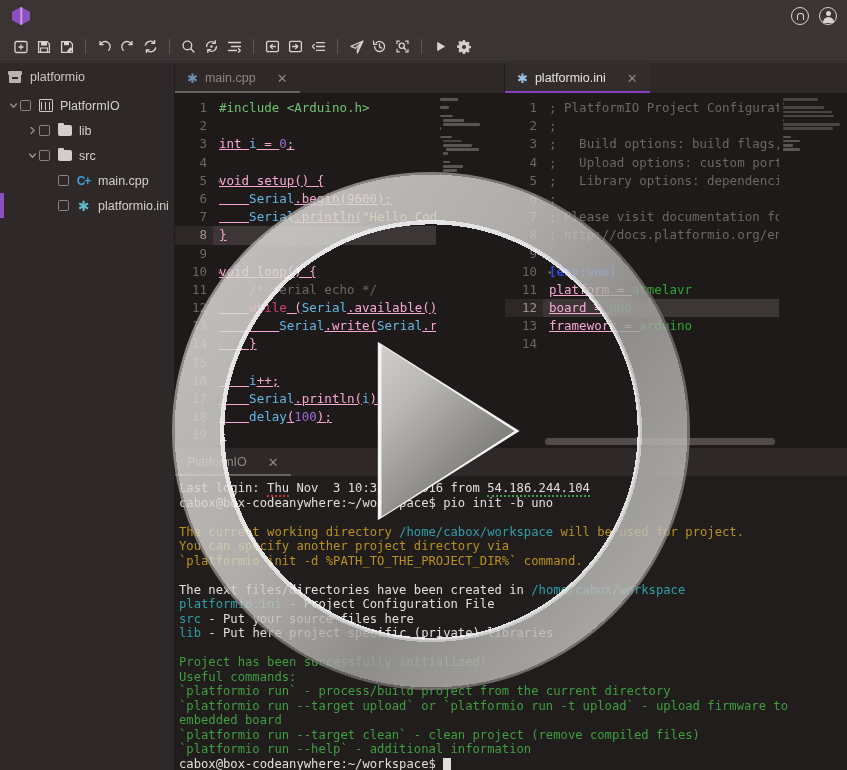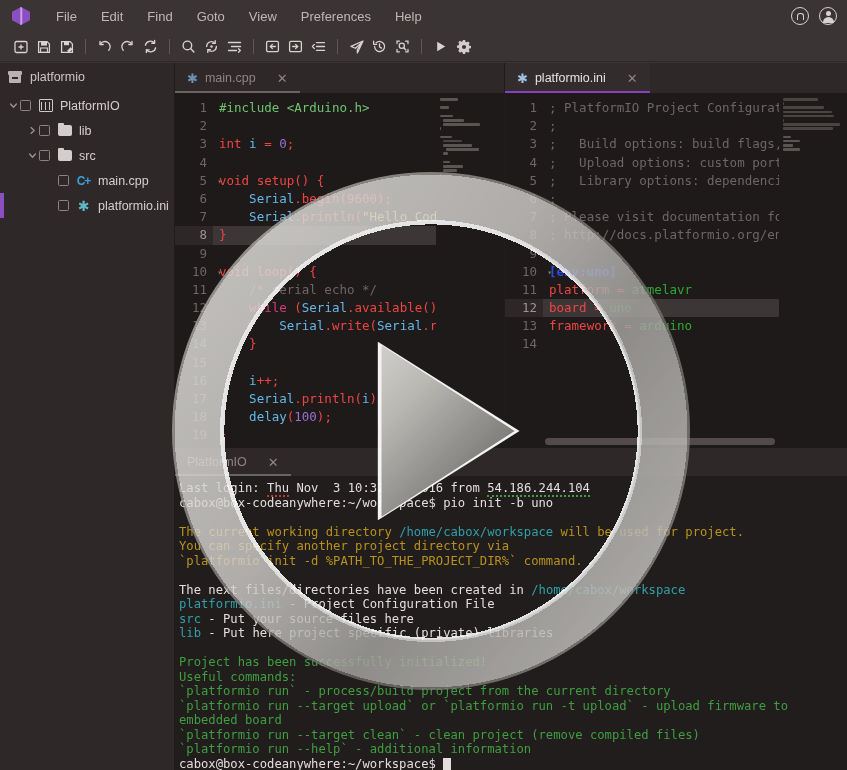--- a/index.html
+++ b/index.html
@@ -167,21 +167,21 @@
   }
   .mm-row { height: 2.6px; margin-bottom: 1.6px; border-radius: 1px; }
   .hsb {
     position:absolute; left: 40px; right: 72px; bottom: 3px; height: 7px;
     background: #534b4b; border-radius: 4px;
   }
 
   
   .c-pre { color:#6fc36f; } .c-str { color:#cfc06a; } .c-kw { color:#d23c78; }
   .c-fn { color:#64b8e8; } .c-num { color:#9b6fd4; } .c-com { color:#6d6664; }
-  .c-id { color:#ef4444; } .c-sec { color:#2b4ce0; font-weight:bold; }
+  .c-id { color:#f9a8d4;text-decoration:underline; } .c-sec { color:#2b4ce0; font-weight:bold; }
   .c-val { color:#2fa832; }
 
   
   .terminal { flex: 1; background: #211d1d; display: flex; flex-direction: column; min-height: 0; }
   .term-tabbar { height: 28px; background: #2e2829; display:flex; align-items:stretch; flex:none; }
   .term-out {
     flex: 1; padding: 5px 4px 0 4px; overflow: hidden;
     font-family: "DejaVu Sans Mono", monospace; font-size: 12.2px; line-height: 14.5px;
     color: #d7d2d0; white-space: pre-wrap; word-break: break-word;
   }
@@ -234,29 +234,20 @@
 </style>
 </head>
 <body>
 
 <div id="app">
 
   <div class="menubar">
     <div class="logo">
       <div class="cube"></div>
     </div>
-    <div id="menu-items" style="display:flex;align-items:center;">
-        <div class="menu-item">File</div>
-        <div class="menu-item">Edit</div>
-        <div class="menu-item">Find</div>
-        <div class="menu-item">Goto</div>
-        <div class="menu-item">View</div>
-        <div class="menu-item">Preferences</div>
-        <div class="menu-item">Help</div>
-      </div>
     <div class="menu-right">
       <div class="circ-icon">
         <div class="bell"></div>
       </div>
       <div class="circ-icon">
         <div class="person-head"></div>
           <div class="person-body"></div>
       </div>
     </div>
   </div>

